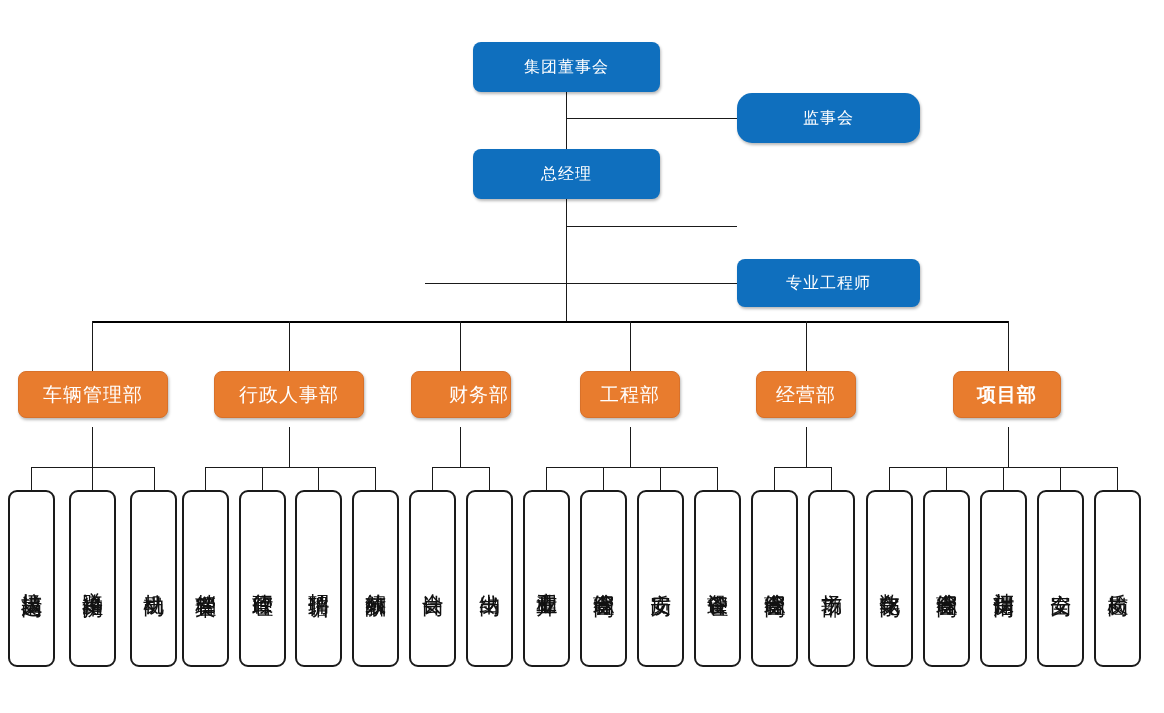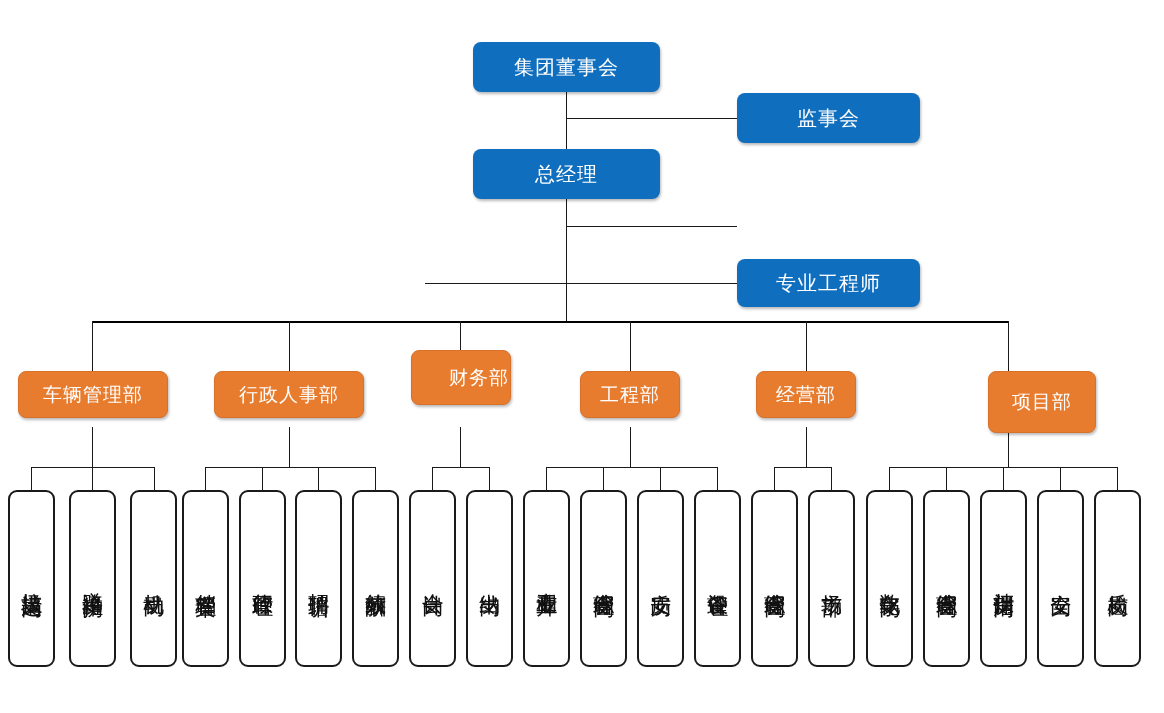--- a/index.html
+++ b/index.html
@@ -21,21 +21,21 @@
     position:absolute;
     display:flex;align-items:center;justify-content:center;
     border-radius:8px;
     color:#ffffff;
     letter-spacing:1px;
     box-sizing:border-box;
     white-space:nowrap;
     box-shadow:1px 2px 3px rgba(0,0,0,0.28);
     z-index:3;
   }
-  .node.blue{background:#0f6fbe;font-size:20px;}
+  .node.blue{background:#0f6fbe;font-size:16px;}
   .node.orange{background:#e87c2e;font-size:19px;border:1px solid #d8712a;}
 
   
   .vbox{
     position:absolute;
     box-sizing:border-box;
     background:#ffffff;
     border:2px solid #1a1a1a;
     border-radius:9px;
     display:flex;
@@ -113,30 +113,30 @@
 
   <div class="ln v" style="left:1008px;top:427px;height:40px;"></div>
   <div class="ln h" style="left:889px;top:467px;width:229px;"></div>
   <div class="ln v" style="left:889px;top:467px;height:25px;"></div>
   <div class="ln v" style="left:946px;top:467px;height:25px;"></div>
   <div class="ln v" style="left:1003px;top:467px;height:25px;"></div>
   <div class="ln v" style="left:1060px;top:467px;height:25px;"></div>
   <div class="ln v" style="left:1117px;top:467px;height:25px;"></div>
 
   <div class="node blue" style="left:473px;top:42px;width:187px;height:50px;">集团董事会</div>
-  <div class="node blue" style="left:737px;top:93px;width:183px;height:50px;">监事会</div>
+  <div class="node blue" style="left:737px;top:93px;width:183px;height:50px;border-radius:15px;">监事会</div>
   <div class="node blue" style="left:473px;top:149px;width:187px;height:50px;">总经理</div>
   <div class="node blue" style="left:737px;top:259px;width:183px;height:48px;">专业工程师</div>
 
   <div class="node orange" style="left:214px;top:371px;width:150px;height:47px;">行政人事部</div>
   <div class="node orange" style="left:18px;top:371px;width:150px;height:47px;">车辆管理部</div>
-  <div class="node orange" style="left:411px;top:350px;width:100px;height:55px;padding-left:36px;">财务部</div>
+  <div class="node orange" style="left:411px;top:371px;width:100px;height:47px;padding-left:36px;">财务部</div>
   <div class="node orange" style="left:756px;top:371px;width:100px;height:47px;">经营部</div>
   <div class="node orange" style="left:580px;top:371px;width:100px;height:47px;">工程部</div>
-  <div class="node orange" style="left:988px;top:371px;width:108px;height:62px;">项目部</div>
+  <div class="node orange" style="left:953px;top:371px;width:108px;height:47px;font-weight:bold;">项目部</div>
 
   <div class="vbox" style="left:8px;top:490px;width:47px;height:177px;">
       <span class="vtext">垃圾清运岗</span>
     </div>
   <div class="vbox" style="left:69px;top:490px;width:47px;height:177px;">
       <span class="vtext">道路维护岗</span>
     </div>
   <div class="vbox" style="left:130px;top:490px;width:47px;height:177px;">
       <span class="vtext">机动岗</span>
     </div>

